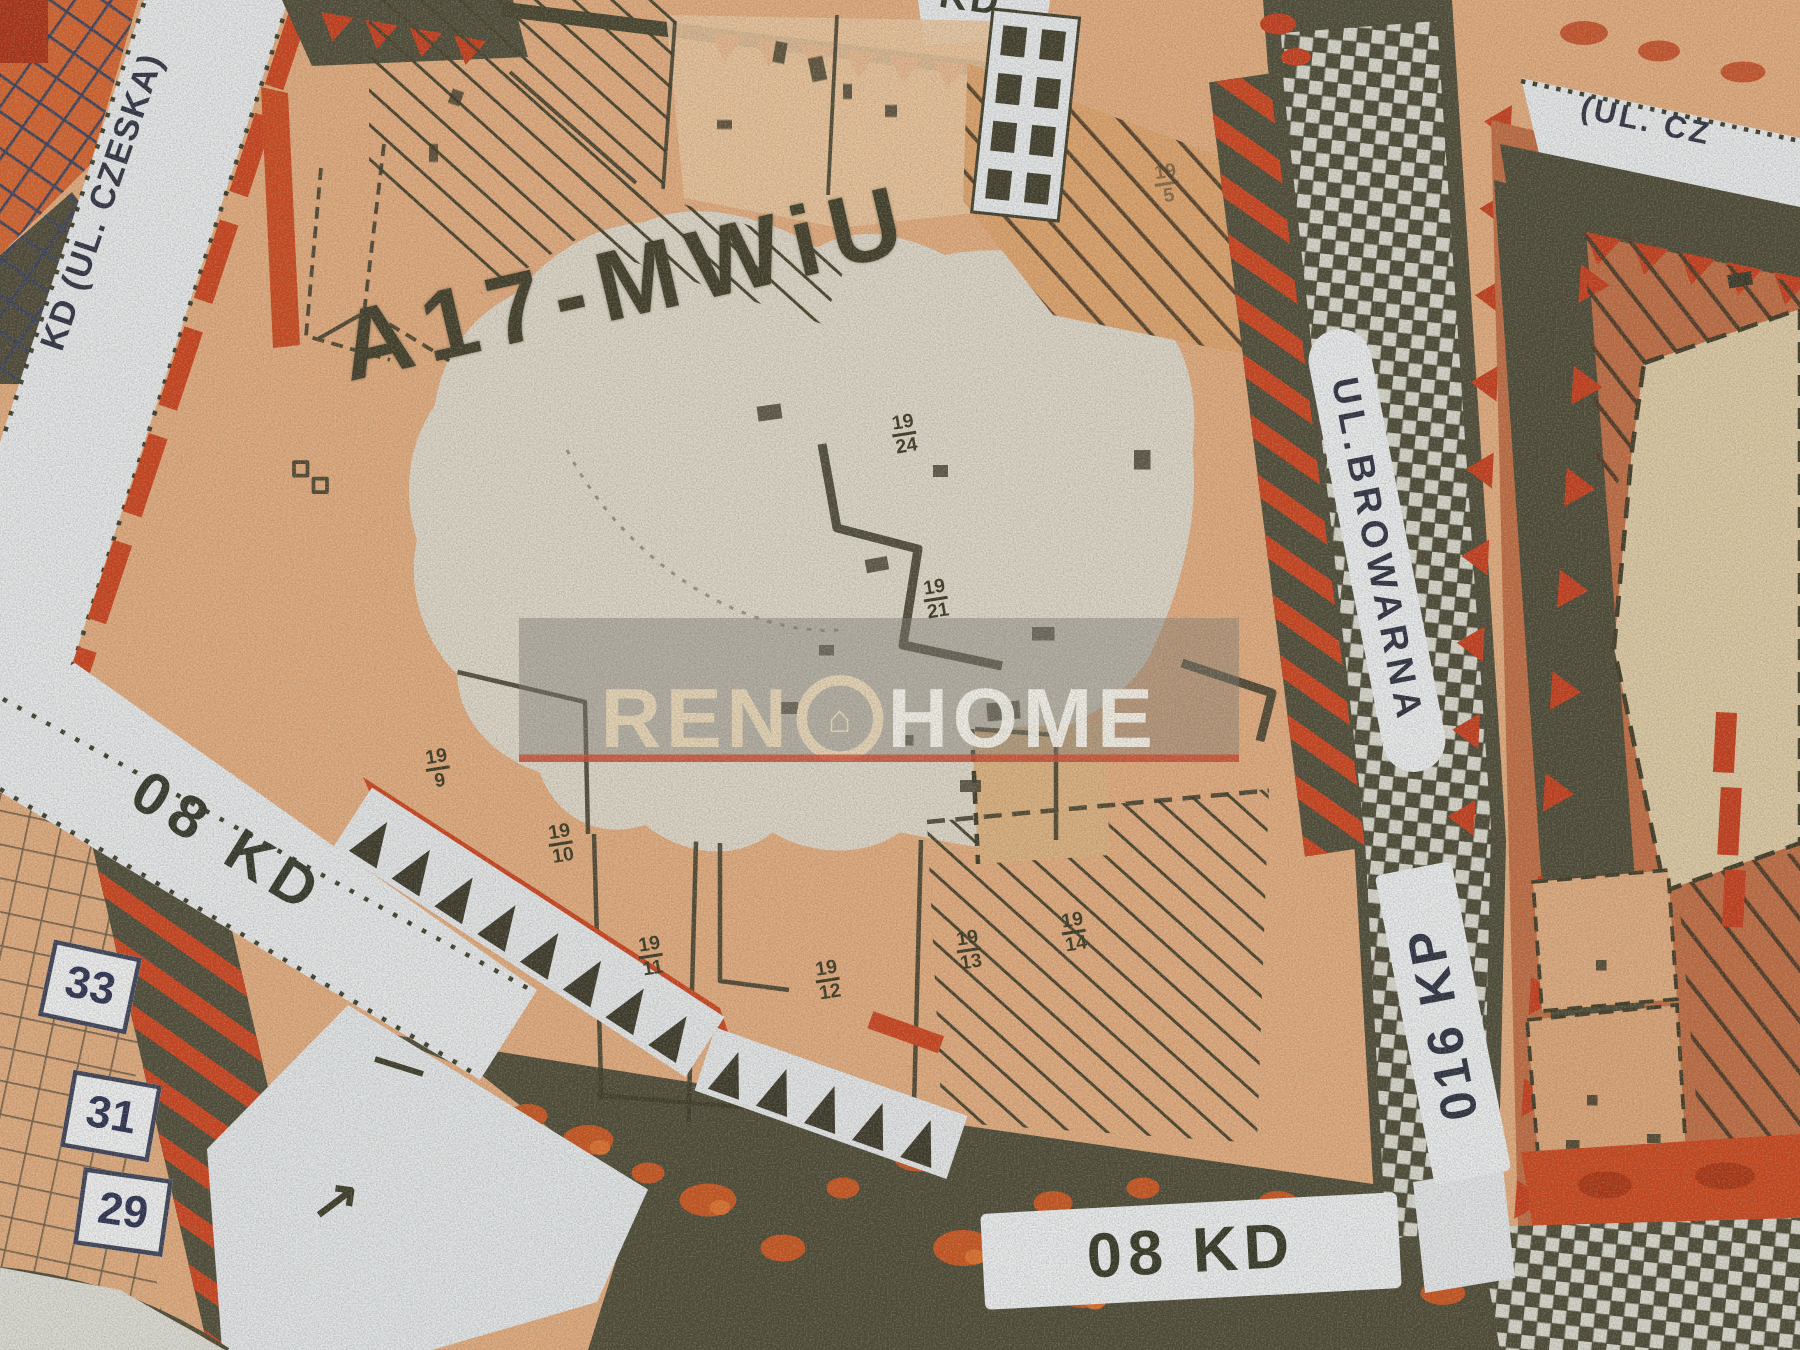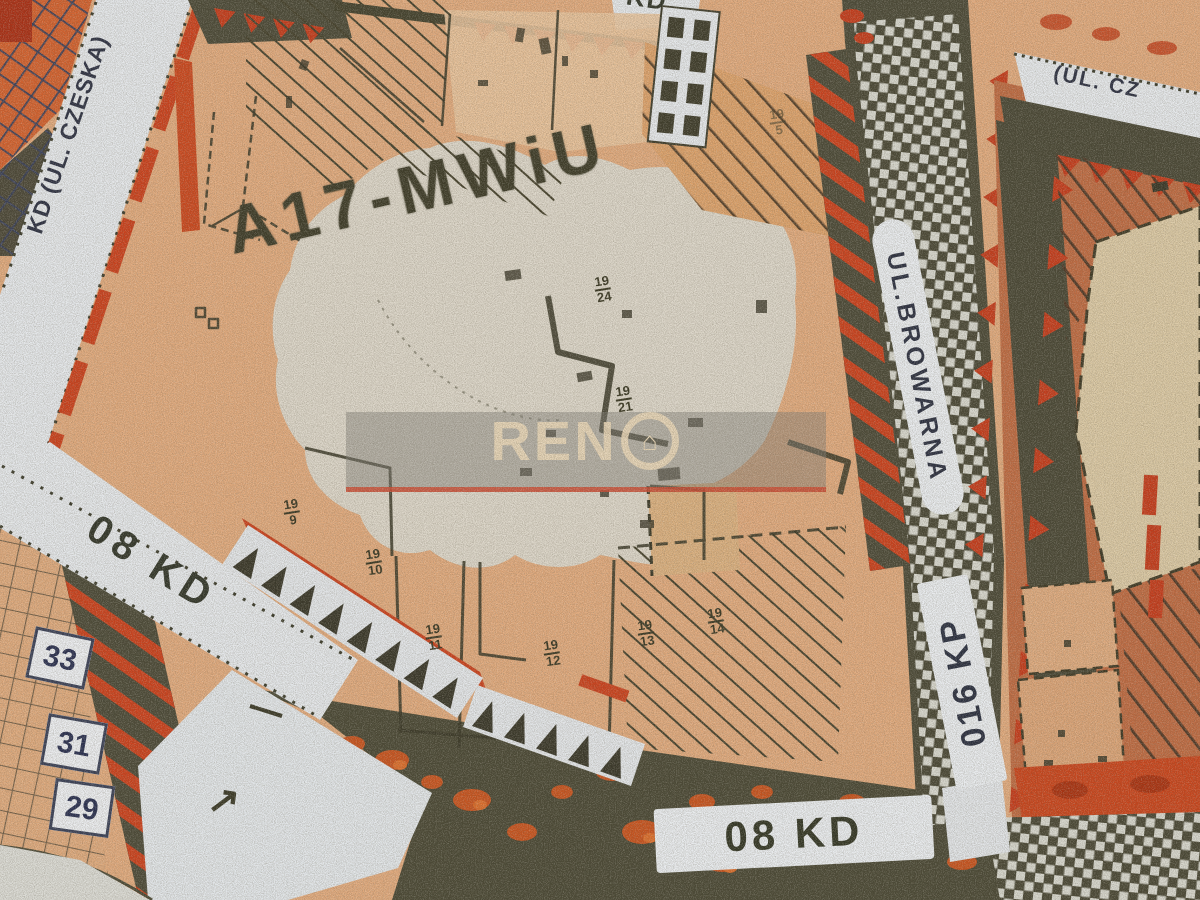--- a/index.html
+++ b/index.html
@@ -11,22 +11,22 @@
   #stage svg.art{position:absolute;left:0;top:0;z-index:1;}
   .lbl{position:absolute;z-index:6;white-space:nowrap;font-weight:bold;}
   .whitebox{background:#e6e9ec;display:flex;align-items:center;justify-content:center;}
   .frac{position:absolute;transform:translate(-50%,-50%) rotate(-9deg);text-align:center;
         color:#3a3824;font-weight:bold;font-size:13px;line-height:1.05;z-index:6;}
   .frac .fnum{display:block;border-bottom:2px solid #3a3824;padding:0 1px;}
   .frac .fden{display:block;}
   .hn{position:absolute;z-index:6;width:54px;height:46px;background:#e9ebee;
       border:3px solid #3a4056;display:flex;align-items:center;justify-content:center;
       font-size:30px;font-weight:bold;color:#2a3050;}
-  #watermark{position:absolute;left:346px;top:412px;width:480px;height:80px;z-index:8;
-      background:rgba(125,122,115,0.45);display:flex;align-items:flex-start;justify-content:center;}
+  #watermark{position:absolute;left:346px;top:412px;width:480px;height:96px;z-index:8;
+      background:rgba(125,122,115,0.45);display:flex;align-items:flex-end;justify-content:center;}
   #watermark .wm-line{position:absolute;left:0;right:0;bottom:0;height:5px;background:rgba(205,70,45,0.8);}
   #watermark .wm-txt{font-size:56px;font-weight:bold;letter-spacing:3px;line-height:1;display:flex;align-items:center;}
   .wm-beige{color:rgba(232,214,182,0.88);}
   .wm-white{color:rgba(243,242,236,0.92);}
   .o-house{display:inline-flex;width:44px;height:44px;border:7px solid rgba(232,214,182,0.88);
       border-radius:50%;align-items:center;justify-content:center;margin:0 3px;}
   .o-house span{font-size:26px;letter-spacing:0;color:rgba(232,214,182,0.95);}
   #grain{position:absolute;left:0;top:0;z-index:9;pointer-events:none;}
 </style>
 </head>
@@ -407,20 +407,21 @@
 </div>
 
 <div class="lbl" style="left:208px;top:778px;font-size:38px;color:#3b3a28;transform:rotate(8deg);">↗</div>
 
 <div id="watermark">
   <div class="wm-txt">
     <span class="wm-beige">REN</span>
         <span class="o-house">
           <span>⌂</span>
         </span>
+        <span class="wm-white">HOME</span>
   </div>
   <div class="wm-line"></div>
 </div>
 
 <svg id="grain" width="1200" height="900">
   <rect width="1200" height="900" filter="url(#fGrainD)" opacity="0.5"></rect>
   <rect width="1200" height="900" filter="url(#fGrainL)" opacity="0.38"></rect>
 </svg>
 
 </div>

